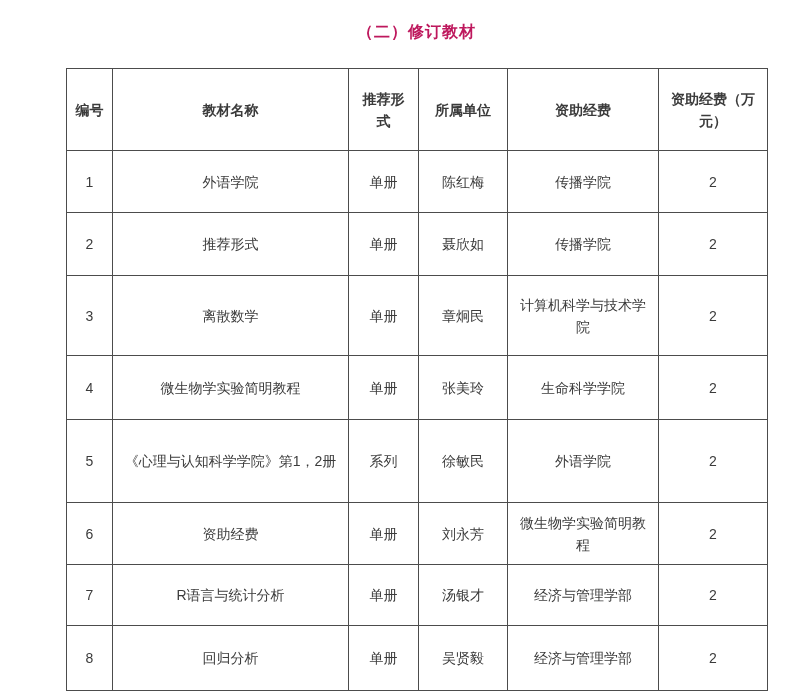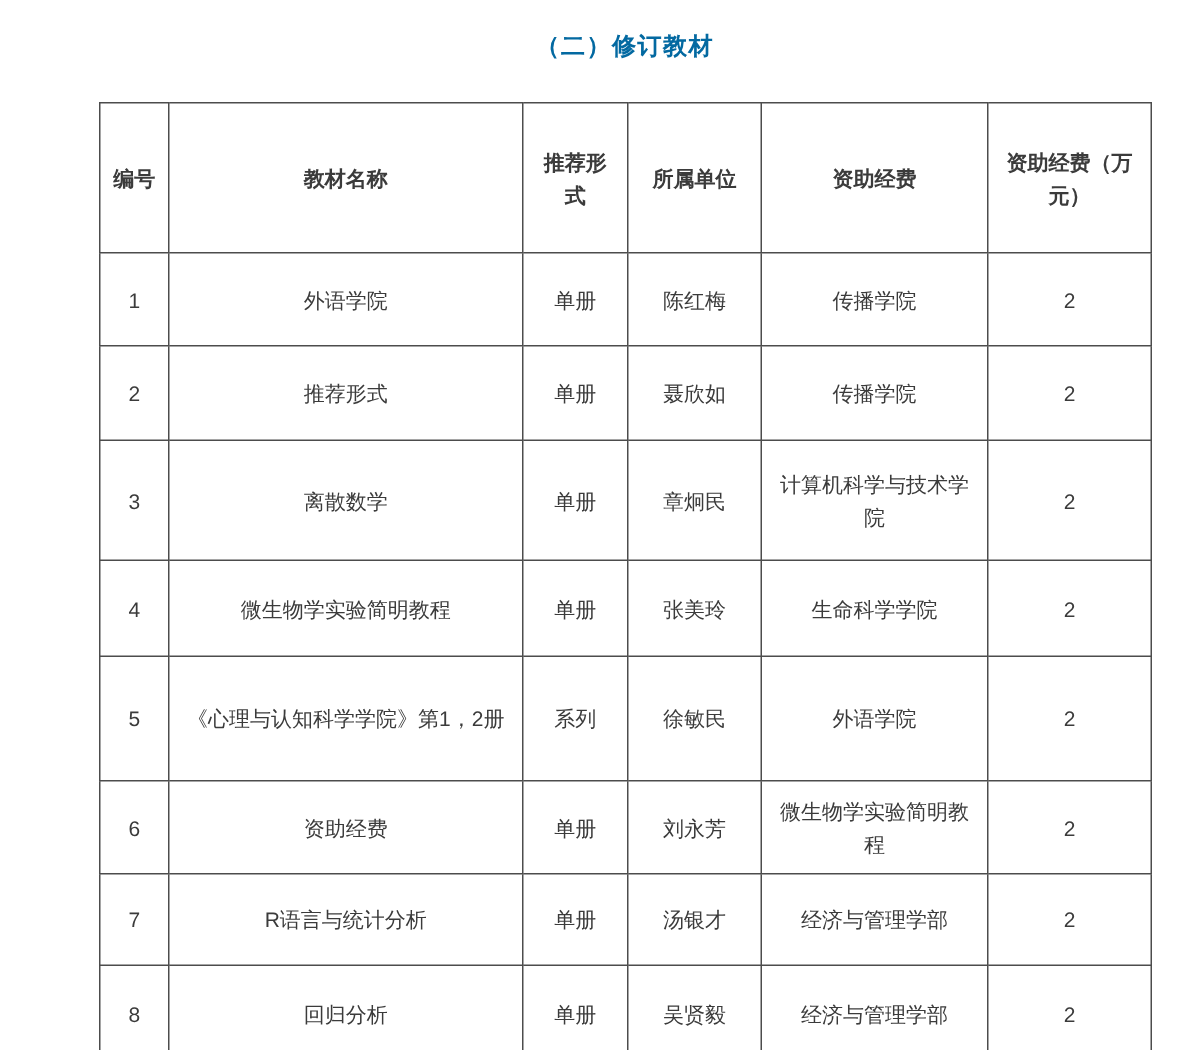--- a/index.html
+++ b/index.html
@@ -20,21 +20,21 @@
     margin-left: 66px;
   }
   .doc-heading {
     margin: 21px 0 25px 0;
     height: 22px;
     line-height: 22px;
     text-align: center;
     font-size: 16px;
     font-weight: 600;
     letter-spacing: 1px;
-    color: #0369a1;
+    color: #be185d;
   }
   table.materials {
     border-collapse: collapse;
     table-layout: fixed;
     width: 701px;
   }
   table.materials col.c-number  { width: 46px;  }
   table.materials col.c-title   { width: 236px; }
   table.materials col.c-form    { width: 70px;  }
   table.materials col.c-editor  { width: 89px;  }
@@ -45,21 +45,21 @@
     border: 1px solid #4c4c4c;
     text-align: center;
     vertical-align: middle;
     padding: 4px 8px;
     font-size: 14px;
     line-height: 22px;
     overflow-wrap: break-word;
     word-break: normal;
     color: #3b3b3b;
   }
-  table.materials thead tr { height: 100px; }
+  table.materials thead tr { height: 82px; }
   table.materials thead th { font-weight: bold; }
   table.materials tbody td { font-weight: normal; }
   table.materials tbody tr:nth-child(1) { height: 62px; }
   table.materials tbody tr:nth-child(2) { height: 63px; }
   table.materials tbody tr:nth-child(3) { height: 80px; }
   table.materials tbody tr:nth-child(4) { height: 64px; }
   table.materials tbody tr:nth-child(5) { height: 83px; }
   table.materials tbody tr:nth-child(6) { height: 62px; }
   table.materials tbody tr:nth-child(7) { height: 61px; }
   table.materials tbody tr:nth-child(8) { height: 65px; }

